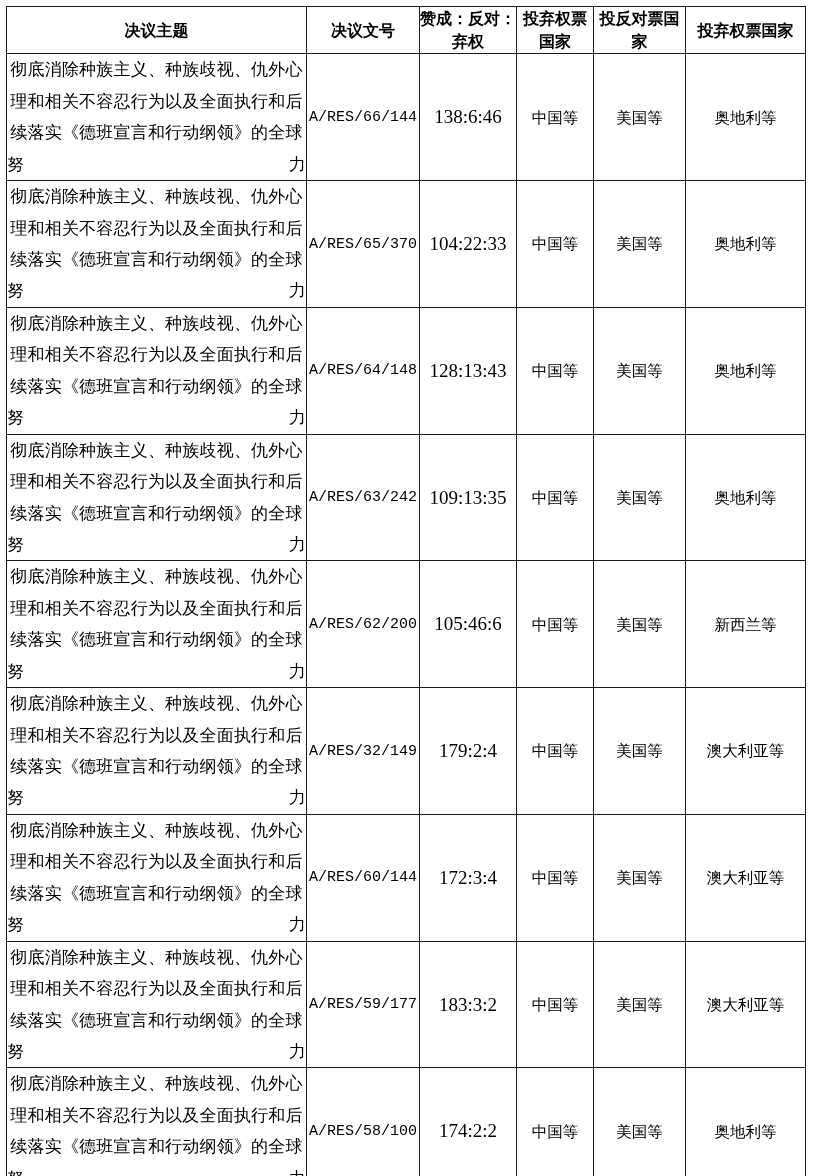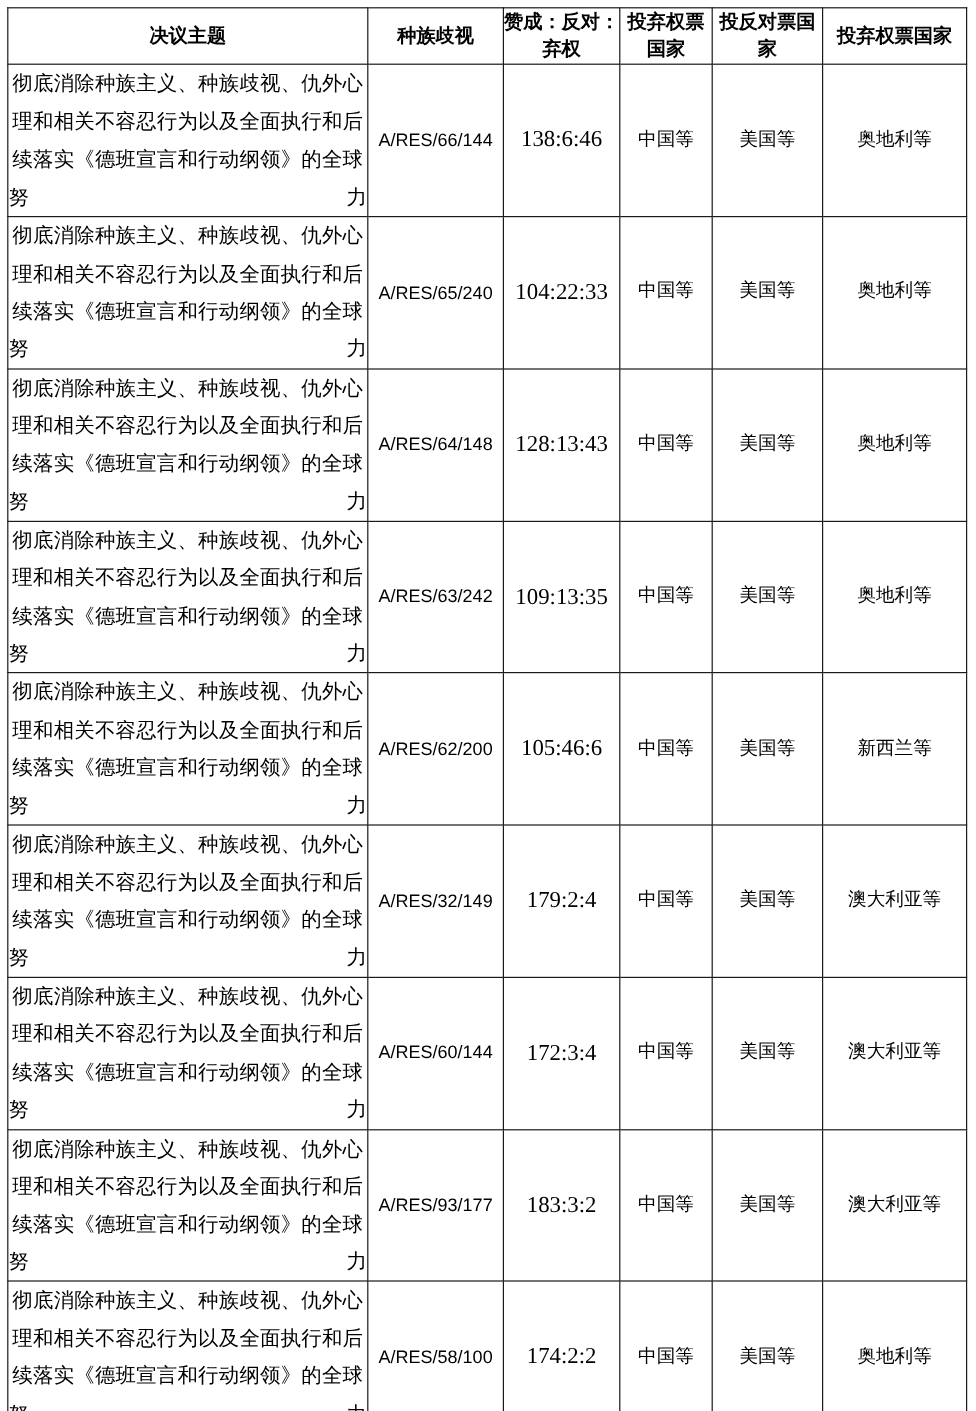--- a/index.html
+++ b/index.html
@@ -49,68 +49,67 @@
   td.topic {
     text-align: justify;
     text-align-last: justify;
     font-size: 17px;
     line-height: 1.85;
     padding: 12px 13px 12px 12px;
     letter-spacing: 0.2px;
   }
   td.symbol {
     font-size: 15px;
-    font-family: Liberation Sans, sans-serif;
+    font-family: Liberation Mono, monospace;
   }
   td.vote {
     font-size: 19px;
   }
   td.country {
     font-size: 15.5px;
     line-height: 1.5;
     padding: 4px 4px;
-    font-family: Liberation Mono, monospace;
   }
   tbody tr { height: 118px; }
 </style>
 </head>
 <body>
 
 <div class="sheet">
   <table class="resolutions">
     <colgroup>
       <col class="c-topic">
       <col class="c-symbol">
       <col class="c-vote">
       <col class="c-for">
       <col class="c-against">
       <col class="c-abstain">
     </colgroup>
     <thead>
       <tr>
         <th>决议主题</th>
-        <th>种族歧视</th>
+        <th>决议文号</th>
         <th>赞成：反对：弃权</th>
         <th>投弃权票国家</th>
         <th>投反对票国家</th>
         <th>投弃权票国家</th>
       </tr>
     </thead>
     <tbody id="tbody">
         <tr>
           <td class="topic">彻底消除种族主义、种族歧视、仇外心理和相关不容忍行为以及全面执行和后续落实《德班宣言和行动纲领》的全球努力</td>
           <td class="symbol">A/RES/66/144</td>
           <td class="vote">138:6:46</td>
           <td class="country">中国等</td>
           <td class="country">美国等</td>
           <td class="country">奥地利等</td>
         </tr>
         <tr>
           <td class="topic">彻底消除种族主义、种族歧视、仇外心理和相关不容忍行为以及全面执行和后续落实《德班宣言和行动纲领》的全球努力</td>
-          <td class="symbol">A/RES/65/240</td>
+          <td class="symbol">A/RES/65/370</td>
           <td class="vote">104:22:33</td>
           <td class="country">中国等</td>
           <td class="country">美国等</td>
           <td class="country">奥地利等</td>
         </tr>
         <tr>
           <td class="topic">彻底消除种族主义、种族歧视、仇外心理和相关不容忍行为以及全面执行和后续落实《德班宣言和行动纲领》的全球努力</td>
           <td class="symbol">A/RES/64/148</td>
           <td class="vote">128:13:43</td>
           <td class="country">中国等</td>
@@ -144,21 +143,21 @@
         <tr>
           <td class="topic">彻底消除种族主义、种族歧视、仇外心理和相关不容忍行为以及全面执行和后续落实《德班宣言和行动纲领》的全球努力</td>
           <td class="symbol">A/RES/60/144</td>
           <td class="vote">172:3:4</td>
           <td class="country">中国等</td>
           <td class="country">美国等</td>
           <td class="country">澳大利亚等</td>
         </tr>
         <tr>
           <td class="topic">彻底消除种族主义、种族歧视、仇外心理和相关不容忍行为以及全面执行和后续落实《德班宣言和行动纲领》的全球努力</td>
-          <td class="symbol">A/RES/93/177</td>
+          <td class="symbol">A/RES/59/177</td>
           <td class="vote">183:3:2</td>
           <td class="country">中国等</td>
           <td class="country">美国等</td>
           <td class="country">澳大利亚等</td>
         </tr>
         <tr>
           <td class="topic">彻底消除种族主义、种族歧视、仇外心理和相关不容忍行为以及全面执行和后续落实《德班宣言和行动纲领》的全球努力</td>
           <td class="symbol">A/RES/58/100</td>
           <td class="vote">174:2:2</td>
           <td class="country">中国等</td>

